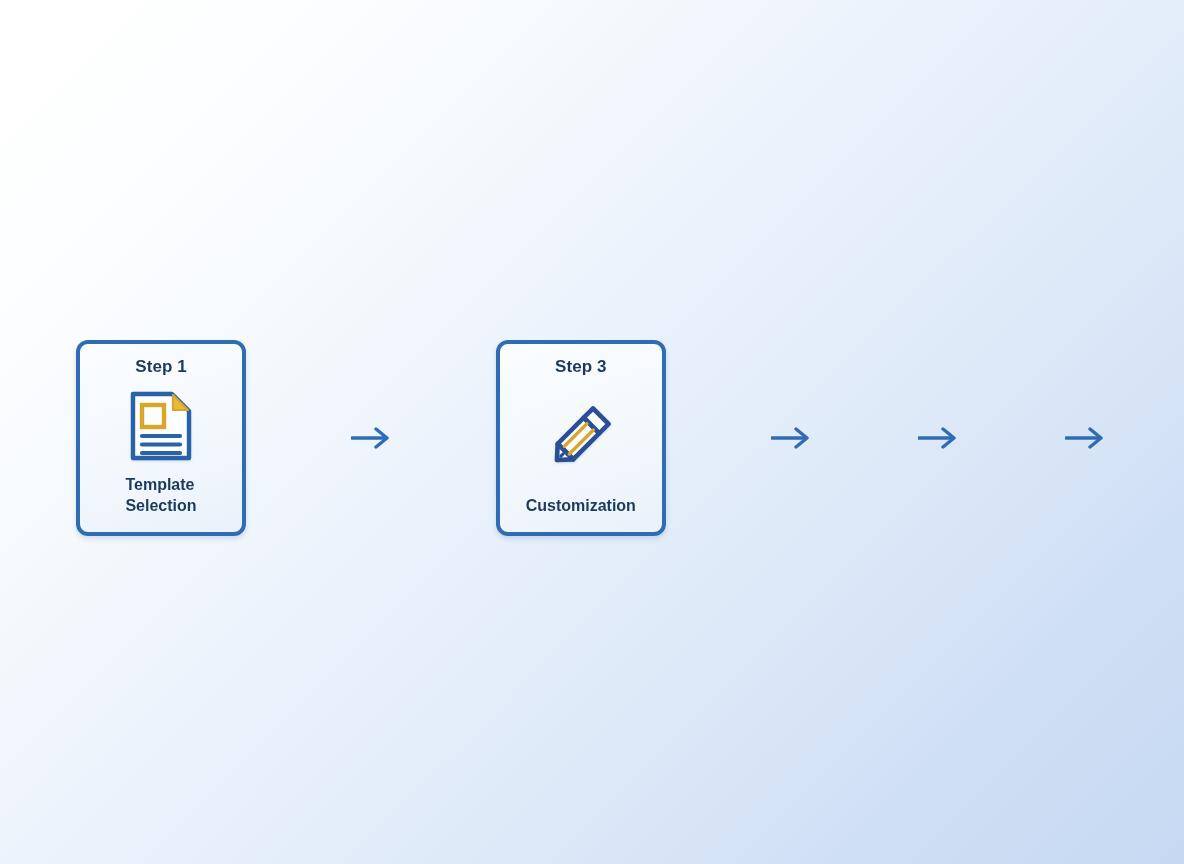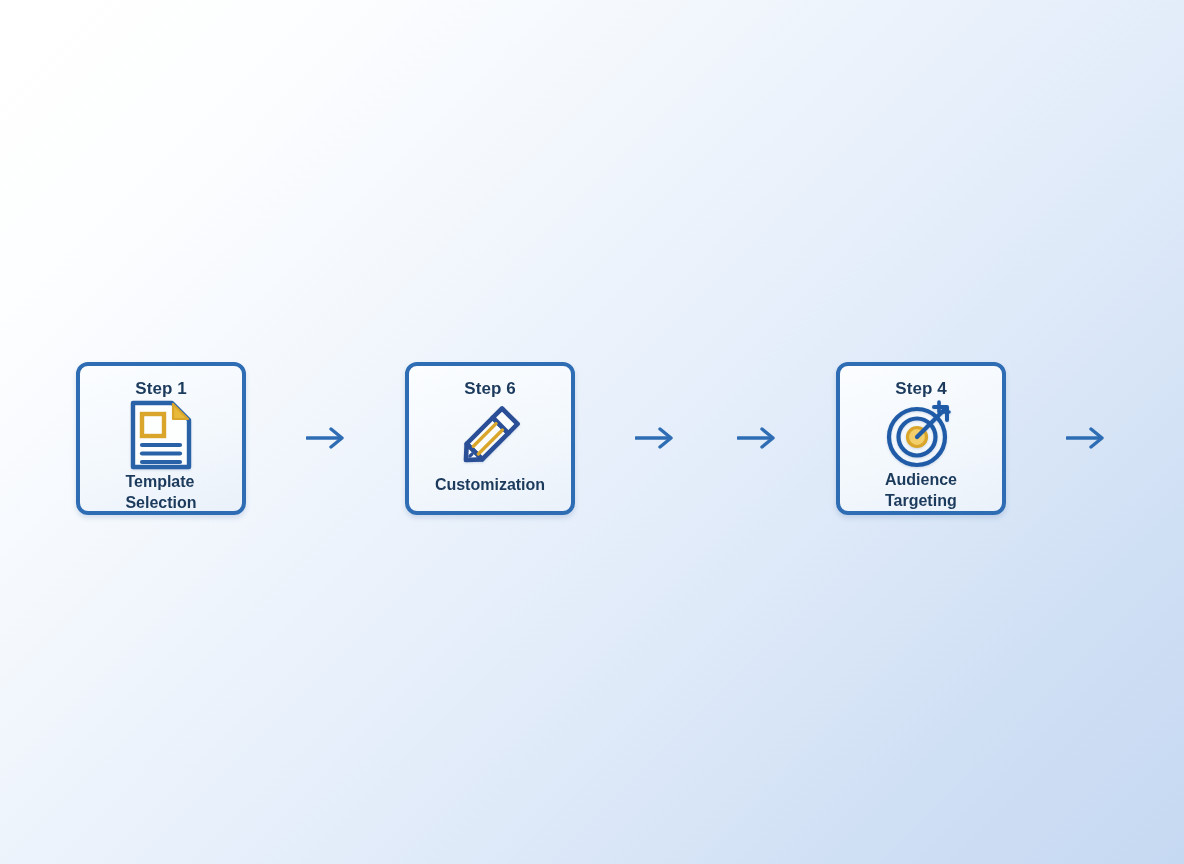--- a/index.html
+++ b/index.html
@@ -35,21 +35,21 @@
     height: 210px;
     display: flex;
     align-items: center;
     justify-content: space-between;
   }
 
   .step-card {
     position: relative;
     box-sizing: border-box;
     width: 170px;
-    height: 153px;
+    height: 196px;
     border: 4px solid #2e6db4;
     border-radius: 12px;
     background: linear-gradient(160deg, #fbfdff 0%, #f3f8fd 55%, #eaf1fa 100%);
     box-shadow: 0 3px 5px rgba(40, 80, 140, 0.16);
     display: flex;
     flex-direction: column;
     align-items: center;
     padding-top: 13px;
     padding-bottom: 12px;
   }
@@ -121,21 +121,21 @@
     </div>
 
     <div class="connector">
       <svg width="40" height="22" viewBox="0 0 40 22">
         <line x1="1" y1="11" x2="33" y2="11" stroke="#2e6db4" stroke-width="3.4" stroke-linecap="round"></line>
         <polyline points="25,2 36,11 25,20" fill="none" stroke="#2e6db4" stroke-width="3.4" stroke-linecap="round" stroke-linejoin="round"></polyline>
       </svg>
     </div>
 
     <div class="step-card">
-      <div class="step-heading">Step 6</div>
+      <div class="step-heading">Step 3</div>
       <div class="step-icon">
         <svg width="70" height="70" viewBox="0 0 70 70">
           <g transform="rotate(-45 35 35)">
             <path d="M13 24 H50 V46 H13 Z" fill="#fbfcfe" stroke="#2a4f96" stroke-width="4.6" stroke-linejoin="round"></path>
             <path d="M13 24 L1 35 L13 46 Z" fill="#fbfcfe" stroke="#2a4f96" stroke-width="4.6" stroke-linejoin="round"></path>
             <line x1="6.5" y1="35" x2="9.5" y2="35" stroke="#2a4f96" stroke-width="3.2" stroke-linecap="round"></line>
             <line x1="50" y1="24" x2="50" y2="46" stroke="#2a4f96" stroke-width="4.6"></line>
             <path d="M50 24 H63 V46 H50 Z" fill="#fbfcfe" stroke="#2a4f96" stroke-width="4.6" stroke-linejoin="round"></path>
             <line x1="16" y1="30.5" x2="48" y2="30.5" stroke="#d9a62b" stroke-width="3.4" stroke-linecap="round"></line>
             <line x1="14" y1="39.5" x2="48" y2="39.5" stroke="#d9a62b" stroke-width="3.4" stroke-linecap="round"></line>
@@ -153,35 +153,20 @@
     </div>
 
 
     <div class="connector">
       <svg width="40" height="22" viewBox="0 0 40 22">
         <line x1="1" y1="11" x2="33" y2="11" stroke="#2e6db4" stroke-width="3.4" stroke-linecap="round"></line>
         <polyline points="25,2 36,11 25,20" fill="none" stroke="#2e6db4" stroke-width="3.4" stroke-linecap="round" stroke-linejoin="round"></polyline>
       </svg>
     </div>
 
-    <div class="step-card">
-      <div class="step-heading">Step 4</div>
-      <div class="step-icon">
-        <svg width="74" height="70" viewBox="0 0 74 70">
-          <circle cx="33" cy="38" r="28" fill="none" stroke="#1f5ba6" stroke-width="4.2"></circle>
-          <circle cx="33" cy="38" r="18.5" fill="none" stroke="#1f5ba6" stroke-width="4.2"></circle>
-          <circle cx="33" cy="38" r="9.5" fill="#f2cf6b" stroke="#d9a62b" stroke-width="3.2"></circle>
-          <line x1="33" y1="38" x2="62" y2="9" stroke="#1f5ba6" stroke-width="4.2" stroke-linecap="round"></line>
-          <path d="M50 8 L63 8 L63 21" fill="none" stroke="#1f5ba6" stroke-width="4" stroke-linecap="round" stroke-linejoin="round"></path>
-          <path d="M55 3 L55 13 L65 13" fill="none" stroke="#1f5ba6" stroke-width="3.6" stroke-linecap="round" stroke-linejoin="round"></path>
-        </svg>
-      </div>
-      <div class="step-label">Audience
-Targeting</div>
-    </div>
 
     <div class="connector">
       <svg width="40" height="22" viewBox="0 0 40 22">
         <line x1="1" y1="11" x2="33" y2="11" stroke="#2e6db4" stroke-width="3.4" stroke-linecap="round"></line>
         <polyline points="25,2 36,11 25,20" fill="none" stroke="#2e6db4" stroke-width="3.4" stroke-linecap="round" stroke-linejoin="round"></polyline>
       </svg>
     </div>
 
 
   </div>

